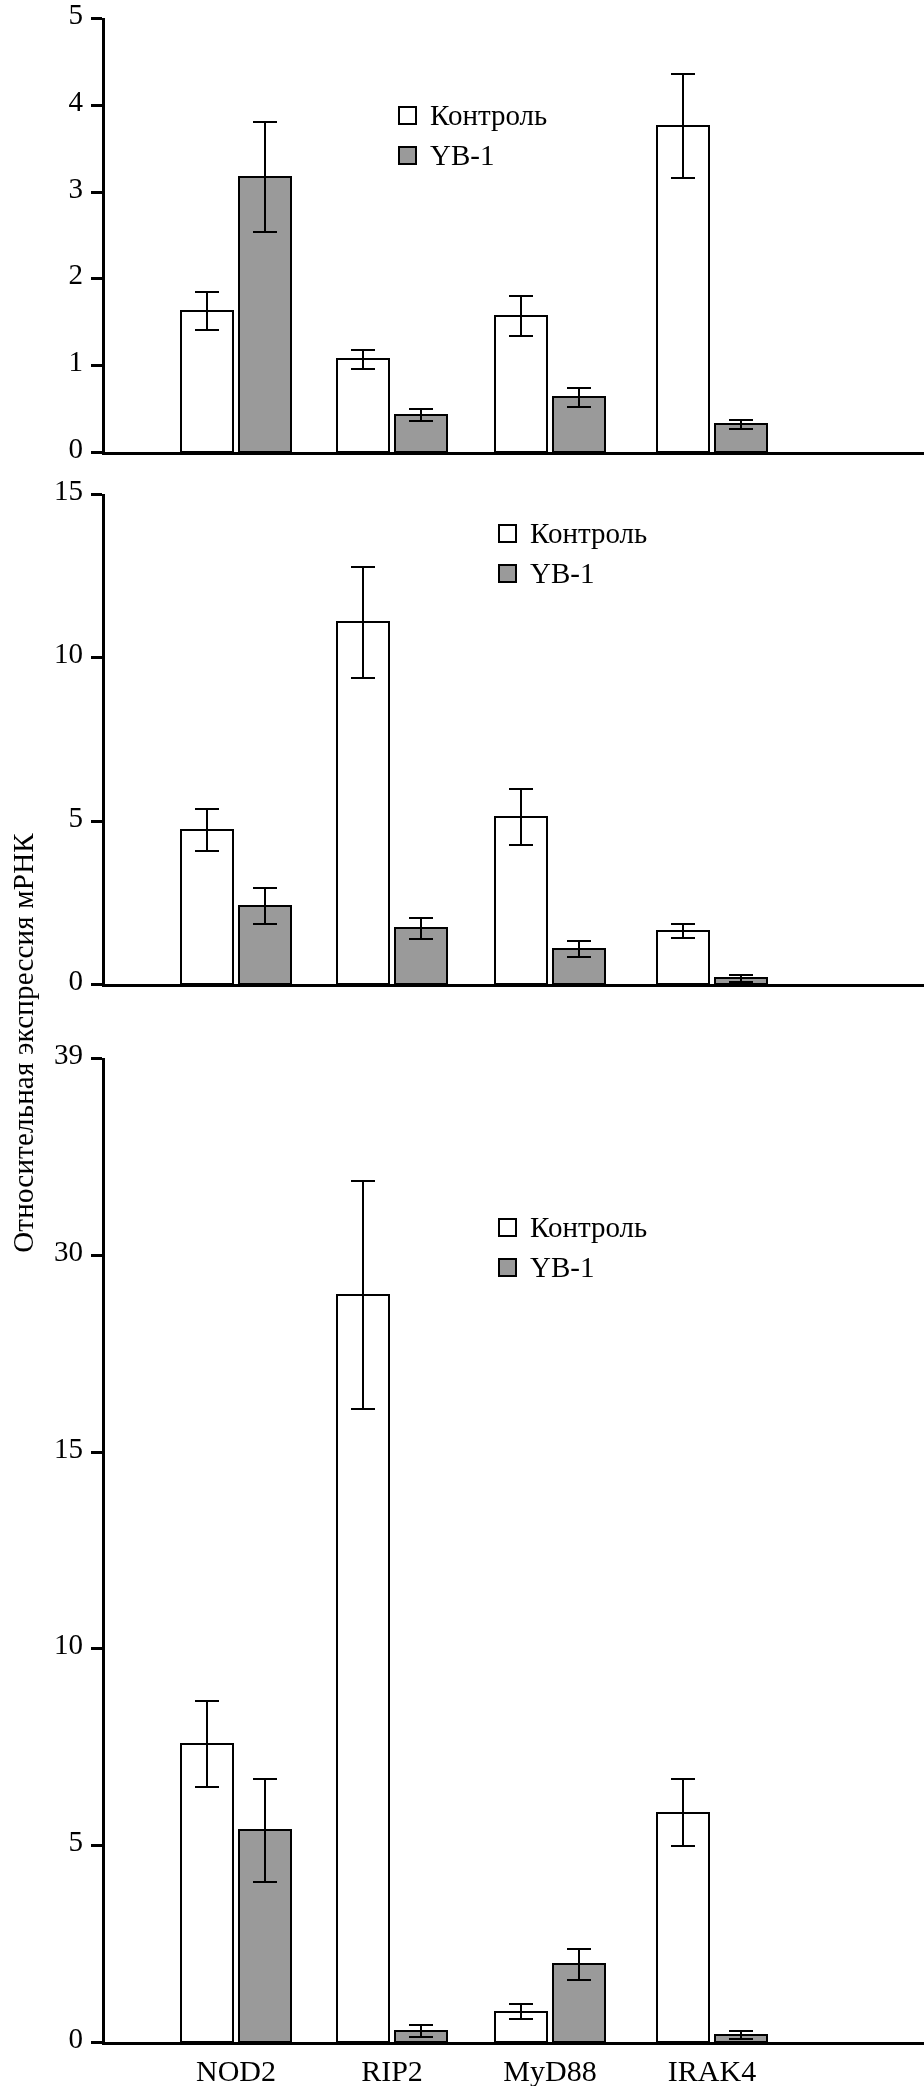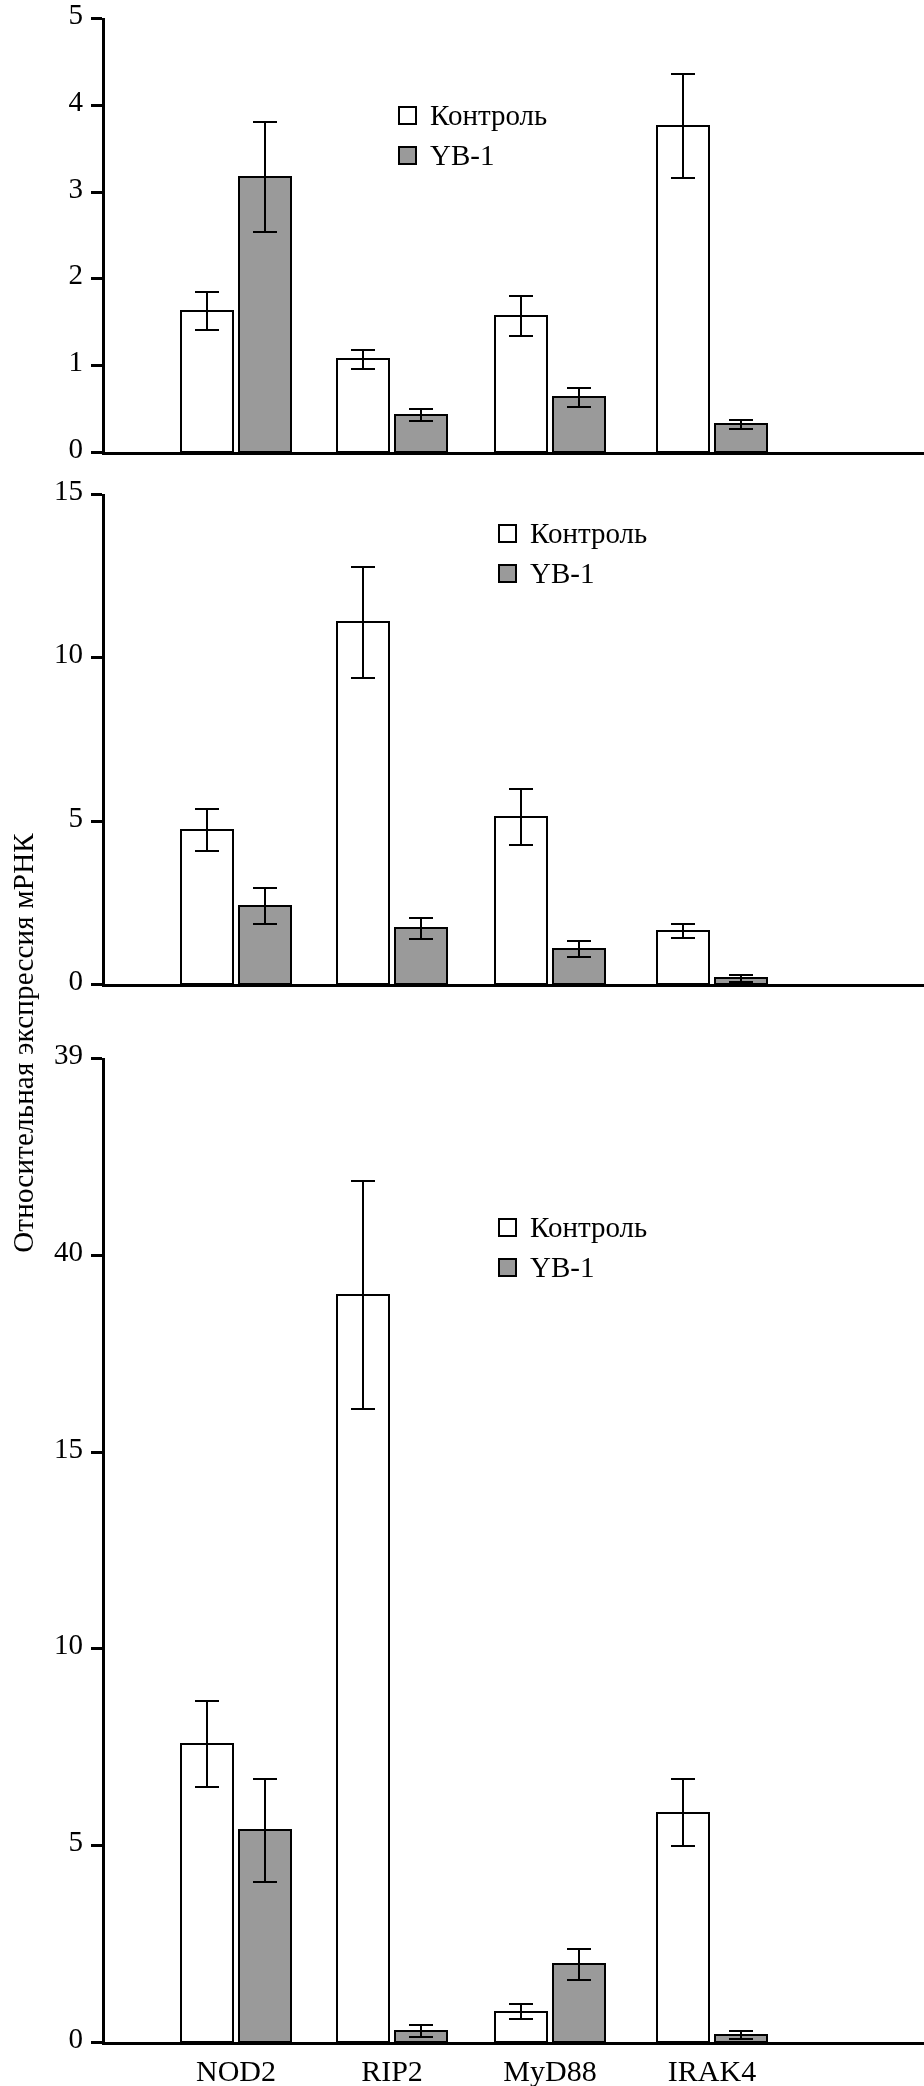--- a/index.html
+++ b/index.html
@@ -275,21 +275,21 @@
         <div class="axis-line x-axis" style="left: 56px; top: 1002px; width: 822px;"></div>
         <div class="tick" style="left: 45px; top: 1001px;"></div>
         <div class="ticklabel" style="left: -5px; top: 982px; width: 42px;">0</div>
         <div class="tick" style="left: 45px; top: 804.2px;"></div>
         <div class="ticklabel" style="left: -5px; top: 785.2px; width: 42px;">5</div>
         <div class="tick" style="left: 45px; top: 607.4px;"></div>
         <div class="ticklabel" style="left: -5px; top: 588.4px; width: 42px;">10</div>
         <div class="tick" style="left: 45px; top: 410.6px;"></div>
         <div class="ticklabel" style="left: -5px; top: 391.6px; width: 42px;">15</div>
         <div class="tick" style="left: 45px; top: 213.8px;"></div>
-        <div class="ticklabel" style="left: -5px; top: 194.8px; width: 42px;">40</div>
+        <div class="ticklabel" style="left: -5px; top: 194.8px; width: 42px;">30</div>
         <div class="tick" style="left: 45px; top: 17px;"></div>
         <div class="ticklabel" style="left: -5px; top: -2px; width: 42px;">39</div>
         <div class="bar control" style="left: 134px; top: 702.864px; width: 54px; height: 300.136px;"></div>
         <div class="err-v" style="left: 160px; top: 659.568px; height: 86.592px;"></div>
         <div class="err-cap" style="left: 149px; top: 659.568px; width: 24px;"></div>
         <div class="err-cap" style="left: 149px; top: 746.16px; width: 24px;"></div>
         <div class="bar yb1" style="left: 192px; top: 789.456px; width: 54px; height: 213.544px;"></div>
         <div class="err-v" style="left: 218px; top: 738.288px; height: 102.336px;"></div>
         <div class="err-cap" style="left: 207px; top: 738.288px; width: 24px;"></div>
         <div class="err-cap" style="left: 207px; top: 840.624px; width: 24px;"></div>

